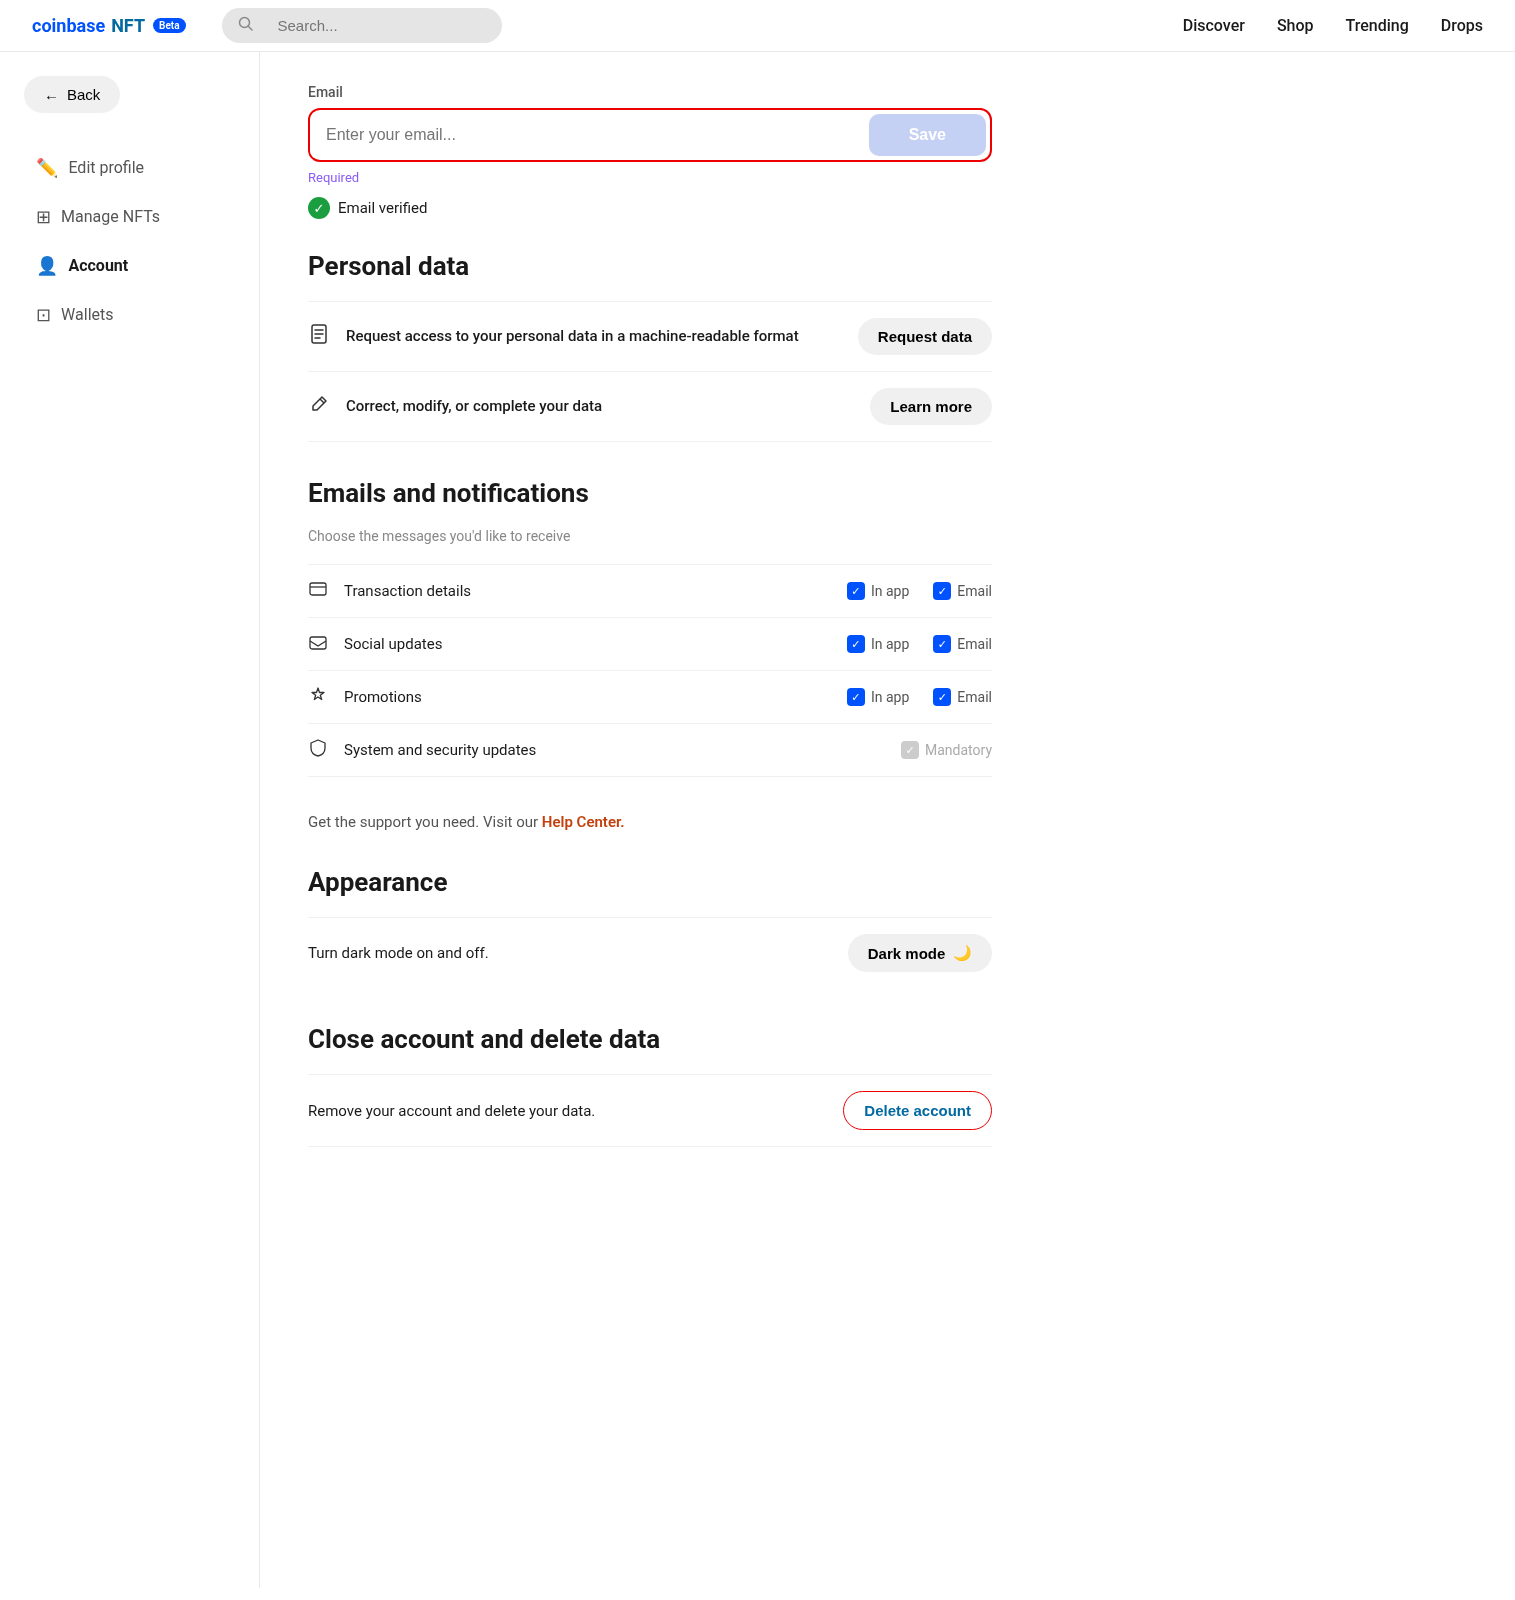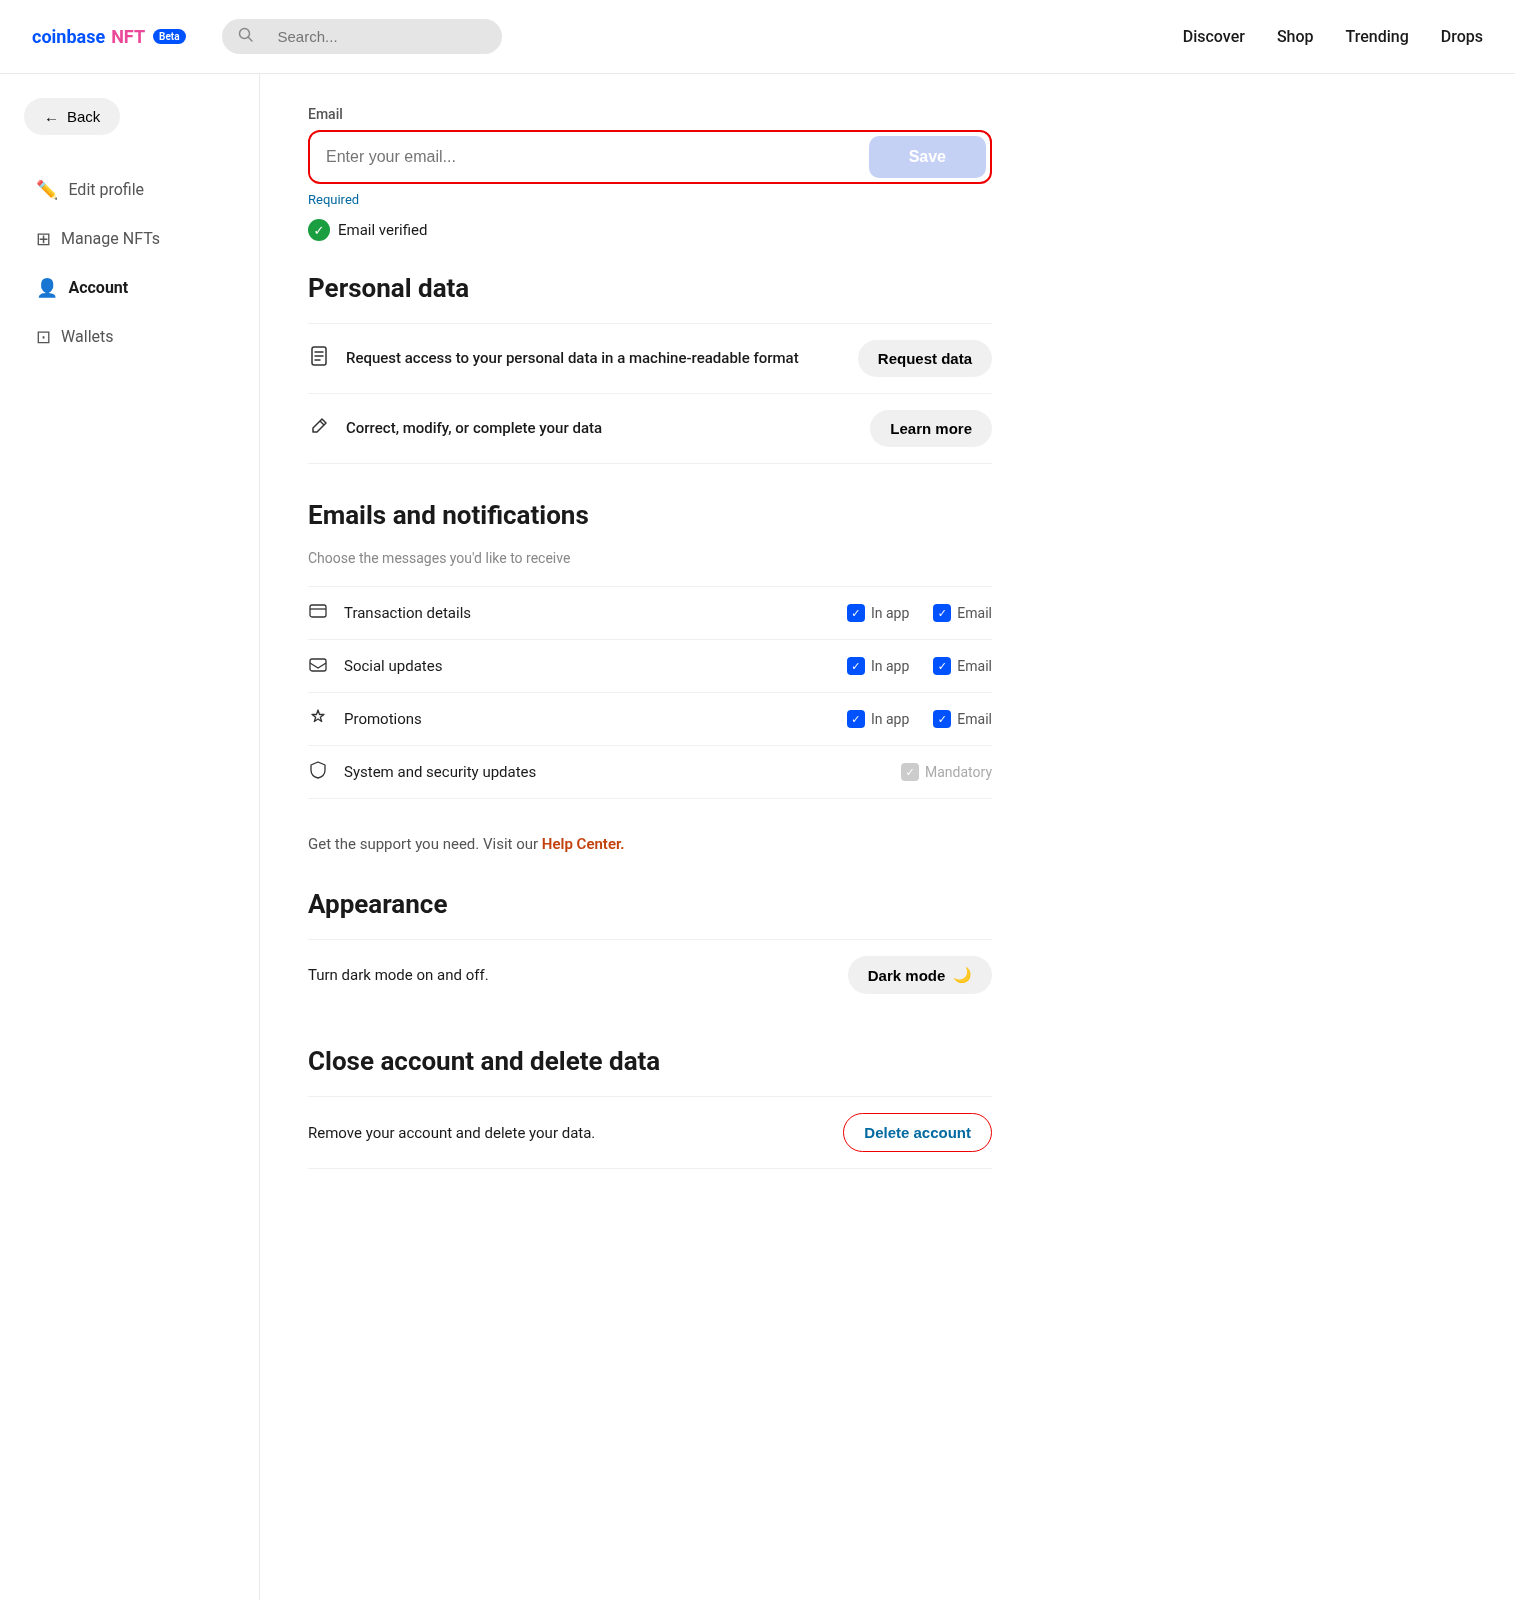--- a/index.html
+++ b/index.html
@@ -3,32 +3,32 @@
   <meta charset="utf-8">
   <style>
     * { box-sizing: border-box; margin: 0; padding: 0; }
     body { font-family: -apple-system, BlinkMacSystemFont, 'Segoe UI', Roboto, sans-serif; background: #fff; color: #1a1a1a; }
 
     
     .header {
       display: flex;
       align-items: center;
       padding: 0 32px;
-      height: 74px;
+      height: 52px;
       border-bottom: 1px solid #e9e9e9;
       gap: 24px;
     }
     .logo-area {
       display: flex;
       align-items: center;
       gap: 6px;
       margin-right: 12px;
     }
     .logo-text { color: #0052ff; font-weight: 700; font-size: 18px; }
-    .logo-nft { font-weight: 700; font-size: 18px; color: #ec4899; }
+    .logo-nft { font-weight: 700; font-size: 18px; color: #0369a1; }
     .beta-badge {
       background: #0052ff;
       color: #fff;
       font-size: 10px;
       font-weight: 600;
       padding: 2px 6px;
       border-radius: 8px;
       margin-left: 2px;
     }
     .search-bar {
@@ -142,21 +142,21 @@
       color: #fff;
       border: none;
       padding: 12px 40px;
       font-size: 16px;
       font-weight: 600;
       cursor: pointer;
       border-radius: 10px;
       margin: 4px;
     }
     .required-text {
-      color: #0369a1;
+      color: #8b5cf6;
       font-size: 13px;
       margin-bottom: 12px;
     }
     .verified-row {
       display: flex;
       align-items: center;
       gap: 8px;
       font-size: 15px;
       margin-bottom: 32px;
     }

